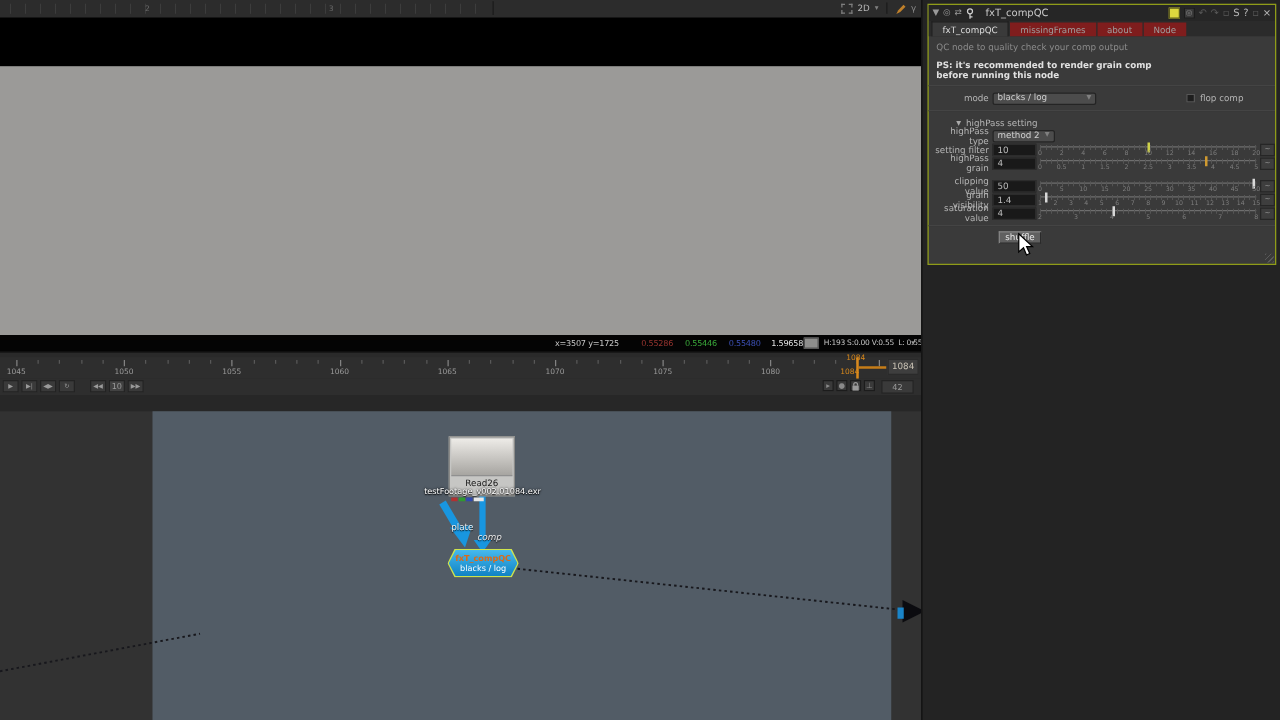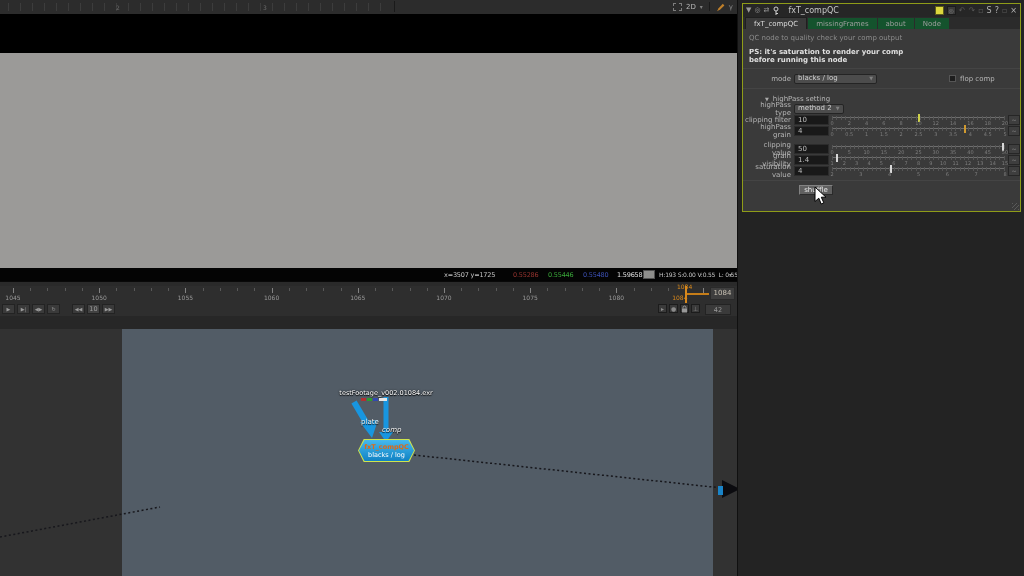--- a/index.html
+++ b/index.html
@@ -96,21 +96,21 @@
   .pticon{color:#999;font-size:7px;line-height:13px;}
   .ptname{color:#c8c8c8;font-size:8px;margin-left:5px;flex:1;}
   .ptr{display:flex;align-items:center;gap:3px;}
   .sq{width:9px;height:9px;border:1px solid #1c1c1c;background:#3a3a3a;color:#8a8a8a;font-size:6px;
       text-align:center;line-height:8px;}
   .sq.yellow{background:#ddd83e;border-color:#5c5c1c;}
   .dim{color:#585858;font-size:8px;line-height:13px;}
   .bright{color:#b4b4b4;font-size:8px;line-height:13px;}
 
   .ptabs{height:12px;background:#2b2b2b;display:flex;align-items:flex-end;padding-left:2px;gap:1px;}
-  .tab{font-size:7px;color:#9e9e9e;padding:2px 8px 1px 8px;background:#14532d;}
+  .tab{font-size:7px;color:#9e9e9e;padding:2px 8px 1px 8px;background:#7f1d1d;}
   .tab.active{background:#3a3a3a;color:#dcdcdc;border:1px solid #1f1f1f;border-bottom:none;}
 
   .pbody{position:relative;font-size:7px;color:#b5b5b5;}
   .help{margin:5px 0 0 6px;color:#8b8b8b;}
   .ps{margin:0 0 0 6px;font-weight:bold;color:#e0e0e0;}
   .ps.first{margin-top:6px;}
   .pdiv{height:1px;background:#2a2a2a;border-bottom:1px solid #444;margin-top:4px;}
 
   .prow{display:flex;align-items:center;height:11px;margin-top:0;}
   .plabel{width:48px;text-align:right;margin-right:3px;flex:none;color:#b5b5b5;}
@@ -270,20 +270,24 @@
         <line x1="386" y1="81" x2="386" y2="118" stroke="#1896e0" stroke-width="5"></line>
         <polygon points="379,116 393,116 386,126" fill="#1896e0"></polygon>
         <line x1="354" y1="86" x2="367" y2="108" stroke="#1896e0" stroke-width="6"></line>
         <polygon points="360,106 378,104 372,122" fill="#1896e0"></polygon>
         <line x1="414" y1="139" x2="722" y2="172" stroke="#17171c" stroke-width="1.5" stroke-dasharray="2,2.5"></line>
         <polygon points="722,164 740,173 722,182" fill="#0b0b0f"></polygon>
         <rect x="718" y="170" width="5" height="9" fill="#1a84c8"></rect>
         <line x1="0" y1="221" x2="160" y2="191" stroke="#17171c" stroke-width="1.5" stroke-dasharray="2,2.5"></line>
       </svg>
 
+      <div class="readnode">
+        <div class="thumb"></div>
+        <div class="readname">Read26</div>
+      </div>
       <div class="readfile">testFootage_v002.01084.exr</div>
       <div class="chips">
         <span class="chip r"></span>
         <span class="chip g"></span>
         <span class="chip b"></span>
         <span class="chip w"></span>
       </div>
 
       <span class="wlabel lab-plate">plate</span>
       <span class="wlabel lab-comp">comp</span>
@@ -324,21 +328,21 @@
 
       <div class="ptabs" id="tabs">
           <span class="tab active">fxT_compQC</span>
           <span class="tab">missingFrames</span>
           <span class="tab">about</span>
           <span class="tab">Node</span>
         </div>
 
       <div class="pbody">
         <div class="help">QC node to quality check your comp output</div>
-        <div class="ps first">PS: it's saturation to render your comp</div>
+        <div class="ps first">PS: it's recommended to render grain comp</div>
         <div class="ps">before running this node</div>
         <div class="pdiv"></div>
 
         <div class="prow" style="margin-top:4px;">
           <span class="plabel">mode</span>
           <span class="dd mode">
             <span>blacks / log</span>
             <span class="tinycaret">▼</span>
           </span>
           <span class="chk"></span>
@@ -354,21 +358,21 @@
         <div class="prow">
           <span class="plabel">highPass type</span>
           <span class="dd">
             <span>method 2</span>
             <span class="tinycaret">▼</span>
           </span>
         </div>
 
         <div id="sgroup0">
             <div class="prow">
-              <span class="plabel">clipping filter</span>
+              <span class="plabel">setting filter</span>
               <span class="vbox">10</span>
               <span class="strack">
                 <span class="sline"></span>
                 <span class="stks"></span>
                 <span class="shandle" style="left: calc(50% - 1px); background: rgb(205, 208, 74);"></span>
                 <span class="stlab" style="left: 0%;">0</span>
                 <span class="stlab" style="left: 10%;">2</span>
                 <span class="stlab" style="left: 20%;">4</span>
                 <span class="stlab" style="left: 30%;">6</span>
                 <span class="stlab" style="left: 40%;">8</span>

